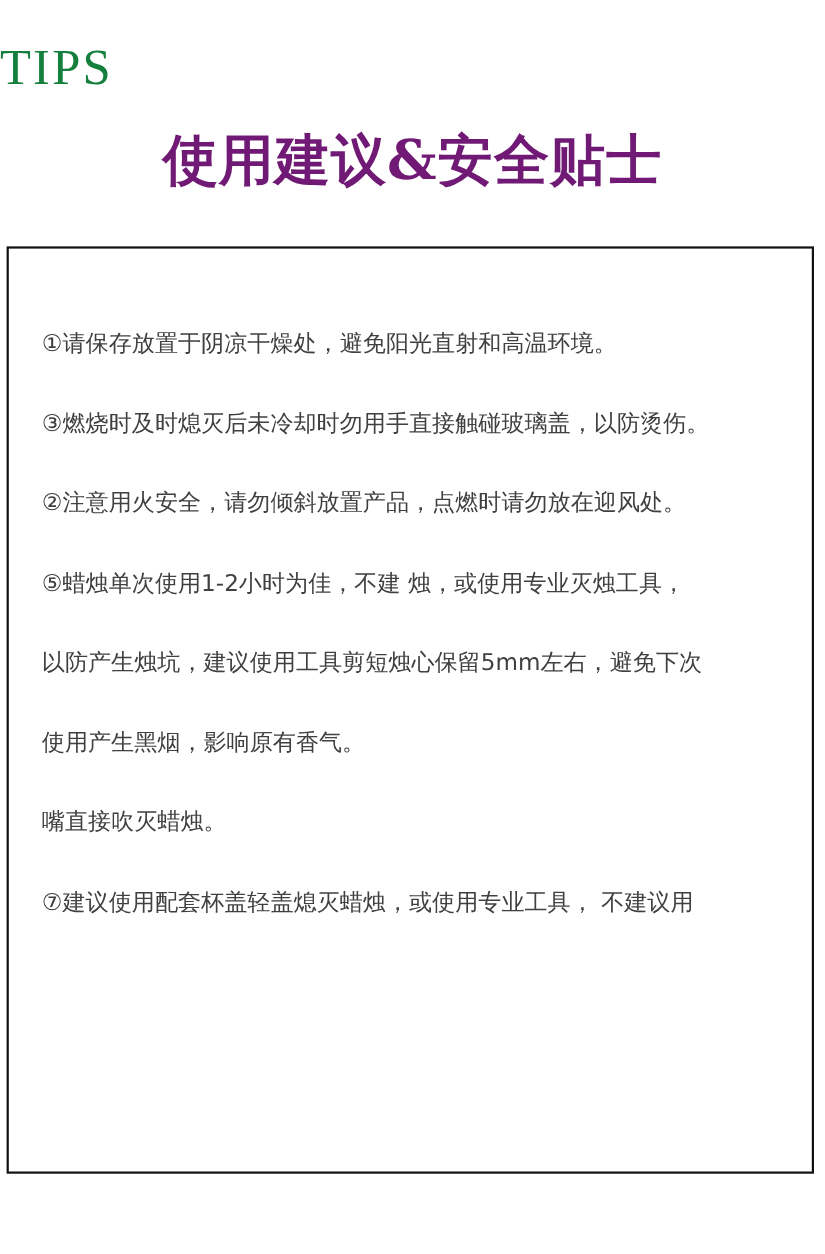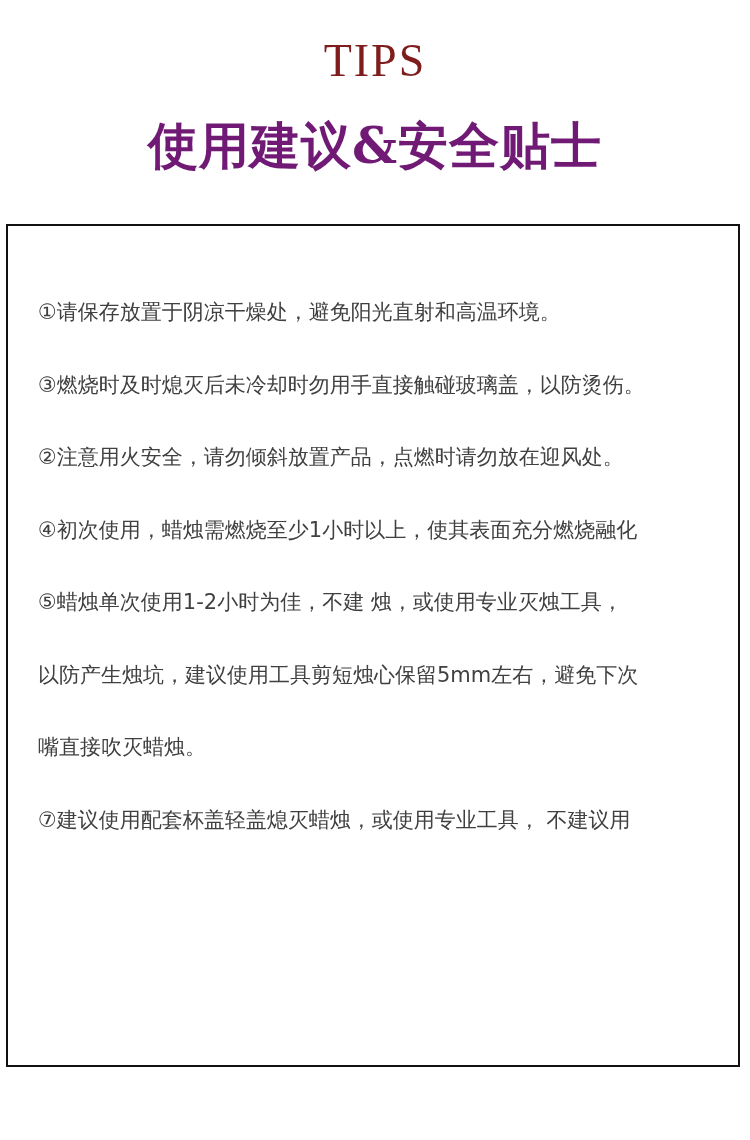--- a/index.html
+++ b/index.html
@@ -13,26 +13,26 @@
       position: relative;
       overflow: hidden;
       color: #111111;
       font-family: "DejaVu Sans", "Liberation Sans", sans-serif;
     }
     .title-en {
       position: absolute;
       left: 0;
       top: 34px;
       width: 750px;
-      text-align: center;
+      text-align: left;
       font-family: "Liberation Serif", "DejaVu Serif", serif;
       font-size: 46px;
       line-height: 54px;
       letter-spacing: 2px;
-      color: #7f1d1d;
+      color: #15803d;
       font-weight: normal;
     }
     .title-cn {
       position: absolute;
       left: 0;
       top: 114px;
       width: 750px;
       text-align: center;
       font-family: "DejaVu Serif", "Liberation Serif", serif;
       font-size: 50px;
@@ -73,18 +73,18 @@
 
 <div class="title-en">TIPS</div>
 <div class="title-cn">使用建议&amp;安全贴士</div>
 
 <div class="tips-box"></div>
 
 <ul class="tips-list">
   <li class="tip-line">①请保存放置于阴凉干燥处，避免阳光直射和高温环境。</li>
   <li class="tip-line">③燃烧时及时熄灭后未冷却时勿用手直接触碰玻璃盖，以防烫伤。</li>
   <li class="tip-line">②注意用火安全，请勿倾斜放置产品，点燃时请勿放在迎风处。</li>
-  <li class="tip-line">④初次使用，蜡烛需燃烧至少1小时以上，使其表面充分燃烧融化</li>
   <li class="tip-line">⑤蜡烛单次使用1-2小时为佳，不建 烛，或使用专业灭烛工具，</li>
   <li class="tip-line">以防产生烛坑，建议使用工具剪短烛心保留5mm左右，避免下次</li>
+  <li class="tip-line">使用产生黑烟，影响原有香气。</li>
   <li class="tip-line">嘴直接吹灭蜡烛。</li>
   <li class="tip-line">⑦建议使用配套杯盖轻盖熄灭蜡烛，或使用专业工具， 不建议用</li>
 </ul>
 
 </body></html>

